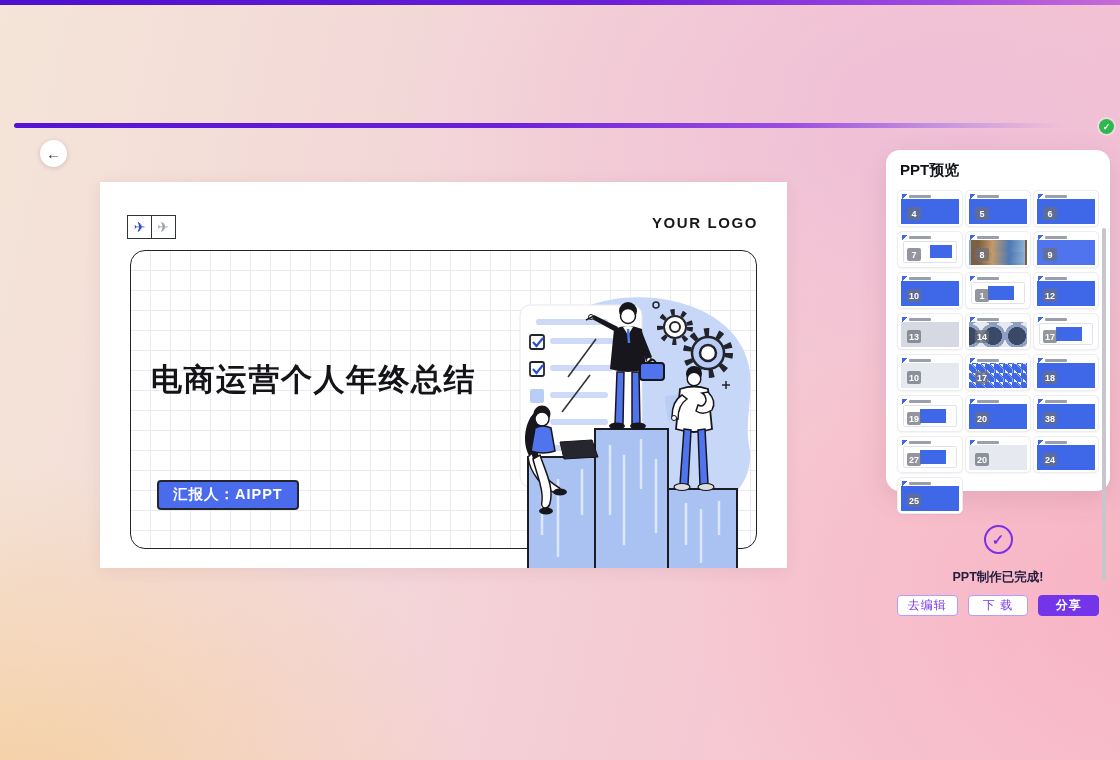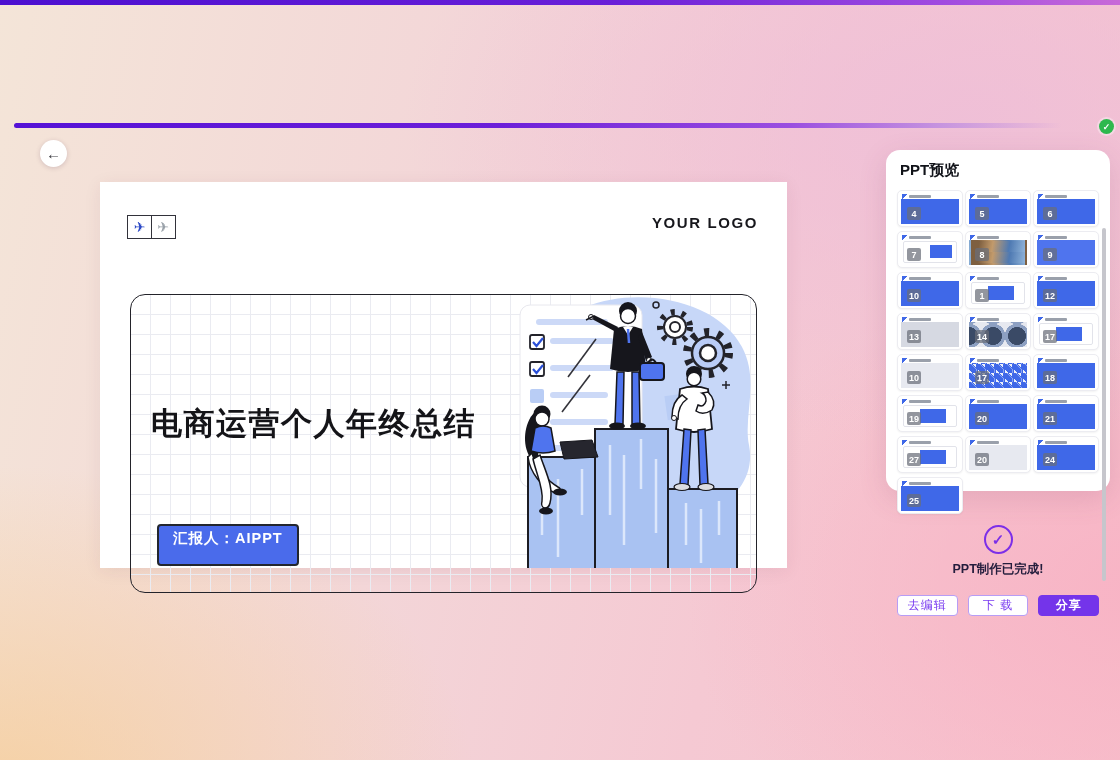--- a/index.html
+++ b/index.html
@@ -33,26 +33,26 @@
   .plane-box { width:25px; height:24px; border:1.5px solid #32323a; background:#fff;
     display:flex; align-items:center; justify-content:center; font-size:14px; }
   .plane-box + .plane-box { margin-left:-1.5px; }
   .plane-blue { color:#2b49c6; }
   .plane-gray { color:#98a0a8; }
   .slide-logo { position:absolute; right:29px; top:32px; font-size:15px; font-weight:bold;
     letter-spacing:1.6px; color:#17171c; }
   .frame { position:absolute; left:30px; top:68px; width:627px; height:299px;
     border:1.6px solid #23232a; border-radius:15px; overflow:hidden;
     background-image:linear-gradient(#eaebf1 1px, transparent 1px),linear-gradient(90deg,#eaebf1 1px, transparent 1px);
-    background-size:20px 20px; background-position:-1px -1px;margin-top:44px; }
+    background-size:20px 20px; background-position:-1px -1px; }
   .slide-title { position:absolute; left:20px; top:108px; font-size:31px; font-weight:bold;
     color:#141418; letter-spacing:1.5px; white-space:nowrap; }
   .presenter-badge { position:absolute; left:26px; top:229px; background:#4a6beb;
     border:2px solid #23262e; border-radius:4px; color:#fff; font-size:14.5px; font-weight:bold;
-    padding:3px 14px 16px; letter-spacing:1px; }
+    padding:3px 14px 4px; letter-spacing:1px; }
   .illus { position:absolute; left:390px; top:95px; width:297px; height:291px; }
 
   
   .panel { position:absolute; left:886px; top:150px; width:224px; height:341px; background:#fff;
     border-radius:14px; box-shadow:0 8px 28px rgba(130,60,100,.16); }
   .panel-title { position:absolute; left:14px; top:11px; font-size:15px; font-weight:bold; color:#111319; }
   .thumbs { position:absolute; left:11px; top:40px; width:202px; display:flex; flex-wrap:wrap; gap:4px 2px; }
   .thumb { position:relative; width:66px; height:37px; background:#fff; border:1px solid #ececf1;
     border-radius:5px; box-shadow:0 1px 2px rgba(0,0,0,.05); cursor:pointer; overflow:hidden; }
   .thumb::before { content:""; position:absolute; left:4px; top:3px; width:5px; height:5px;
@@ -176,21 +176,21 @@
     radial-gradient(circle,#c9d8f8 53%,transparent 56%) 30px 1px/26px 26px,
     linear-gradient(#16161c,#16161c) 41px 6px/4px 10px,
     linear-gradient(#a9c2f2,#a9c2f2) 35px 15px/14px 11px;}
 
   .scroll-thumb { position:absolute; right:4px; top:78px; width:4px; height:353px;
     background:#c6c6cc; border-radius:2px; }
 
   .done-wrap { position:absolute; left:0; top:375px; width:100%; text-align:center; }
   .done-check { width:29px; height:29px; margin:0 auto; border:2.5px solid #7c2fe8; border-radius:50%;
     color:#7c2fe8; font-size:15px; font-weight:bold; line-height:25px; text-align:center; }
-  .done-text { margin-top:7px; font-size:12.5px; font-weight:bold; color:#241d3d; }
+  .done-text { margin-top:15px; font-size:12.5px; font-weight:bold; color:#241d3d; }
   .panel-buttons { position:absolute; left:11px; top:445px; width:202px; display:flex; gap:10px; }
   .pbtn { flex:1; height:21px; border-radius:4px; font-size:12px; font-family:inherit; cursor:pointer;
     letter-spacing:1px; }
   .pbtn-outline { background:#fff; border:1px solid #b79df5; color:#7a3bf0; }
   .pbtn-primary { background:#7434ea; border:1px solid #7434ea; color:#fff; font-weight:bold; }
 </style>
 </head>
 <body>
 
 <div class="top-bar"></div>
@@ -374,21 +374,21 @@
       <div class="thumb">
         <div class="mini v-frame-center"></div>
         <span class="num">19</span>
       </div>
       <div class="thumb">
         <div class="mini v-shields"></div>
         <span class="num">20</span>
       </div>
       <div class="thumb">
         <div class="mini v-band-list"></div>
-        <span class="num">21</span>
+        <span class="num">38</span>
       </div>
       <div class="thumb">
         <div class="mini v-frame-center"></div>
         <span class="num">27</span>
       </div>
       <div class="thumb">
         <div class="mini v-underline-blocks"></div>
         <span class="num">20</span>
       </div>
       <div class="thumb">

